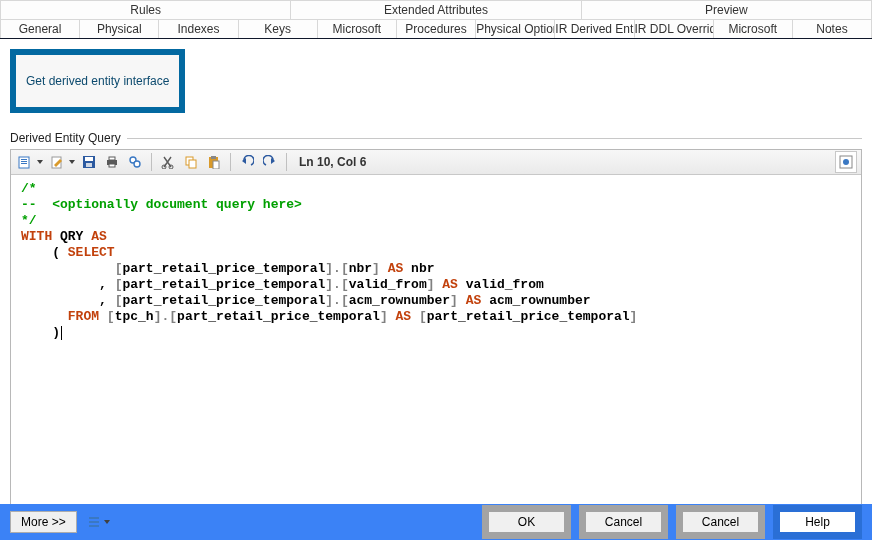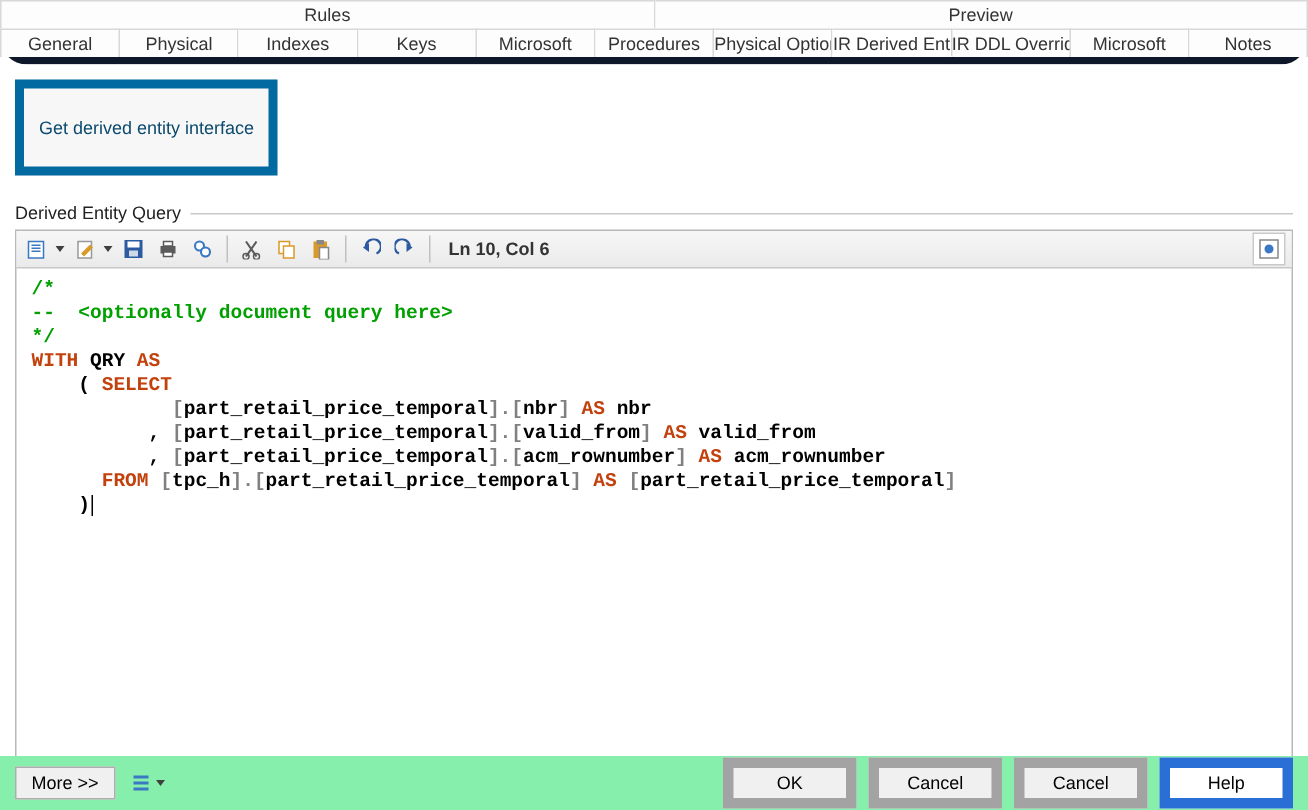--- a/index.html
+++ b/index.html
@@ -15,22 +15,21 @@
   }
   .container {
     position: relative;
     width: 872px;
     height: 540px;
     box-sizing: border-box;
   }
 
   
   .tabs-area {
-    border-bottom: 5px solid #0f172a;
-    border-radius: 18px;
+    border-bottom: 1px solid #0f172a;
   }
   .tab-row {
     display: flex;
     height: 19px;
   }
   .tab {
     flex: 1;
     border: 1px solid #d8d8d8;
     border-bottom: none;
     background: #fdfdfd;
@@ -165,21 +164,21 @@
   .hscroll .track { flex:1; }
 
   
   .bottom {
     position:absolute;
     left:0;right:0;bottom:0;
     height:36px;
     padding: 0 10px;
     display:flex;
     align-items:center;
-    background:#86efac;
+    background:#3b82f6;
   }
   .more-btn {
     border:1px solid #adadad;
     background:#f0f0f0;
     padding: 3px 10px;
     font-size:12px;
     cursor:default;
   }
   .bottom-menu {
     margin-left:10px;
@@ -204,20 +203,21 @@
 
   svg { display:block; }
 </style>
 </head>
 <body>
 <div class="container">
 
 <div class="tabs-area">
   <div class="tab-row" id="tab-row1">
         <div class="tab">Rules</div>
+        <div class="tab">Extended Attributes</div>
         <div class="tab">Preview</div>
       </div>
   <div class="tab-row tab-row2" id="tab-row2">
         <div class="tab">General</div>
         <div class="tab">Physical</div>
         <div class="tab">Indexes</div>
         <div class="tab">Keys</div>
         <div class="tab">Microsoft</div>
         <div class="tab">Procedures</div>
         <div class="tab">Physical Options</div>

